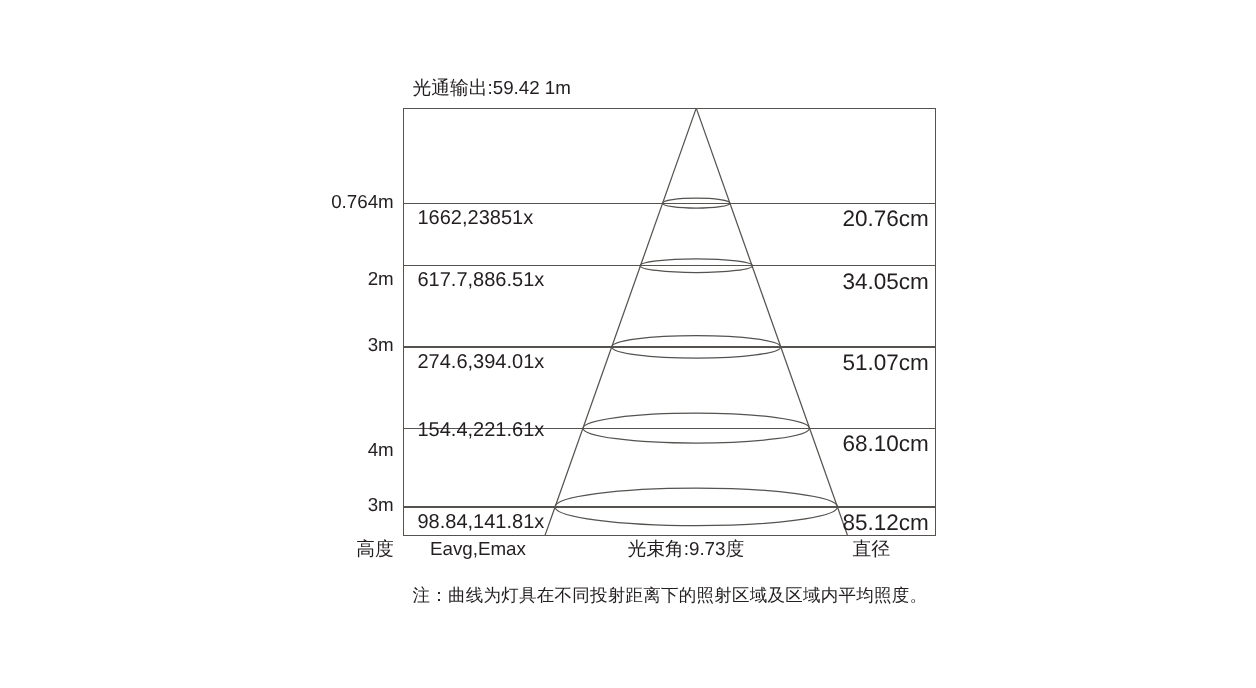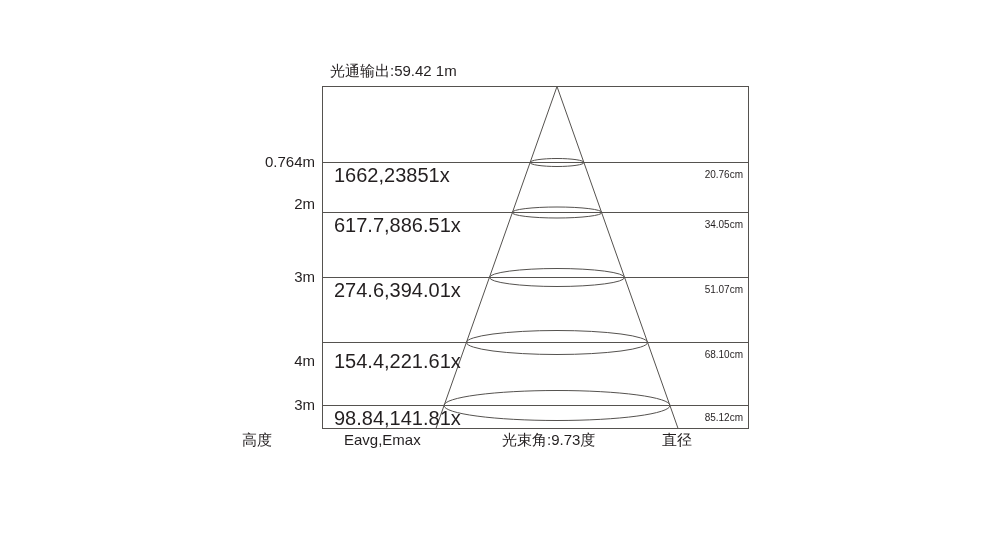--- a/index.html
+++ b/index.html
@@ -20,32 +20,32 @@
     font-weight: 500;
   }
   #beam-svg { left: 0; top: 0; }
   .height-label {
     width: 73px; left: 230px;
     text-align: right;
     font-size: 15px; line-height: 19px;
   }
   .value-label {
     left: 322px;
-    font-size: 20px; line-height: 18px;
+    font-size: 16px; line-height: 18px;
   }
   .diameter-label {
     left: 560px; width: 171px;
     text-align: right;
-    font-size: 10px; line-height: 18px;
+    font-size: 18px; line-height: 18px;
   }
   .footer-label { top: 431px; font-size: 15px; line-height: 18px; font-weight: 500; }
-  .footer-height   { left: 230px; width: 73px; }
+  .footer-height   { left: 230px; width: 73px; text-align: right; }
   .footer-eavgemax { left: 332px; }
   .footer-beamangle{ left: 490px; }
-  .footer-diameter { left: 650px; width: 83px; text-align: left; }
+  .footer-diameter { left: 617px; width: 83px; text-align: right; }
   .note {
     left: 318px; top: 467px;
     font-size: 14px; line-height: 19px;
     letter-spacing: 0.2px;
     font-weight: 500;
   }
 </style>
 </head>
 <body>
 
@@ -65,32 +65,33 @@
       <ellipse cx="545" cy="212.5" rx="45" ry="5.5" fill="none" stroke="#55524f" stroke-width="1"></ellipse>
       <ellipse cx="545" cy="277.5" rx="67.5" ry="9" fill="none" stroke="#55524f" stroke-width="1"></ellipse>
       <ellipse cx="545" cy="342.5" rx="90.5" ry="12" fill="none" stroke="#55524f" stroke-width="1"></ellipse>
       <ellipse cx="545" cy="405.5" rx="113" ry="15" fill="none" stroke="#55524f" stroke-width="1"></ellipse>
     </svg>
 
   <div id="row-labels">
       <div class="abs height-label" style="top: 152px;">0.764m</div>
       <div class="abs value-label" style="top: 166px;">1662,23851x</div>
       <div class="abs diameter-label" style="top: 166px;">20.76cm</div>
-      <div class="abs height-label" style="top: 194px; text-align: right;">2m</div>
+      <div class="abs height-label" style="top: 214px; text-align: right;">2m</div>
       <div class="abs value-label" style="top: 216px;">617.7,886.51x</div>
       <div class="abs diameter-label" style="top: 216px;">34.05cm</div>
       <div class="abs height-label" style="top: 267px; text-align: right;">3m</div>
       <div class="abs value-label" style="top: 281px;">274.6,394.01x</div>
       <div class="abs diameter-label" style="top: 281px;">51.07cm</div>
       <div class="abs height-label" style="top: 351px;">4m</div>
-      <div class="abs value-label" style="top: 352px; text-align: center;">154.4,221.61x</div>
+      <div class="abs value-label" style="top: 336px; text-align: center;">154.4,221.61x</div>
       <div class="abs diameter-label" style="top: 346px;">68.10cm</div>
       <div class="abs height-label" style="top: 395px;">3m</div>
       <div class="abs value-label" style="top: 409px;">98.84,141.81x</div>
       <div class="abs diameter-label" style="top: 409px;">85.12cm</div>
     </div>
 
   <div class="abs footer-label footer-height">高度</div>
   <div class="abs footer-label footer-eavgemax">Eavg,Emax</div>
   <div class="abs footer-label footer-beamangle">光束角:9.73度</div>
   <div class="abs footer-label footer-diameter">直径</div>
 
+  <div class="abs note">注：曲线为灯具在不同投射距离下的照射区域及区域内平均照度。</div>
 </div>
 
 </body></html>

